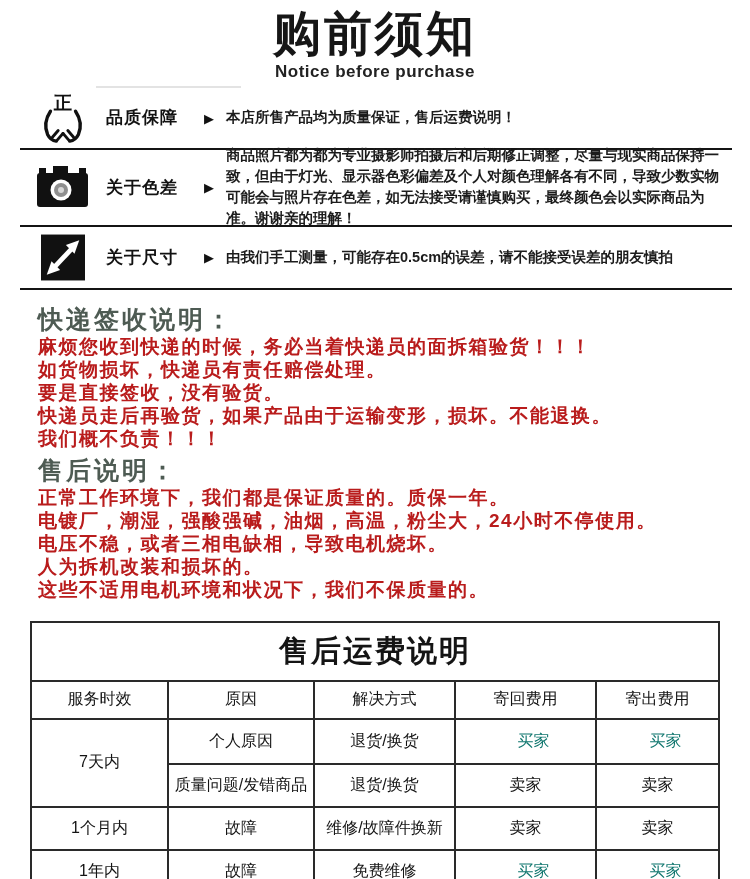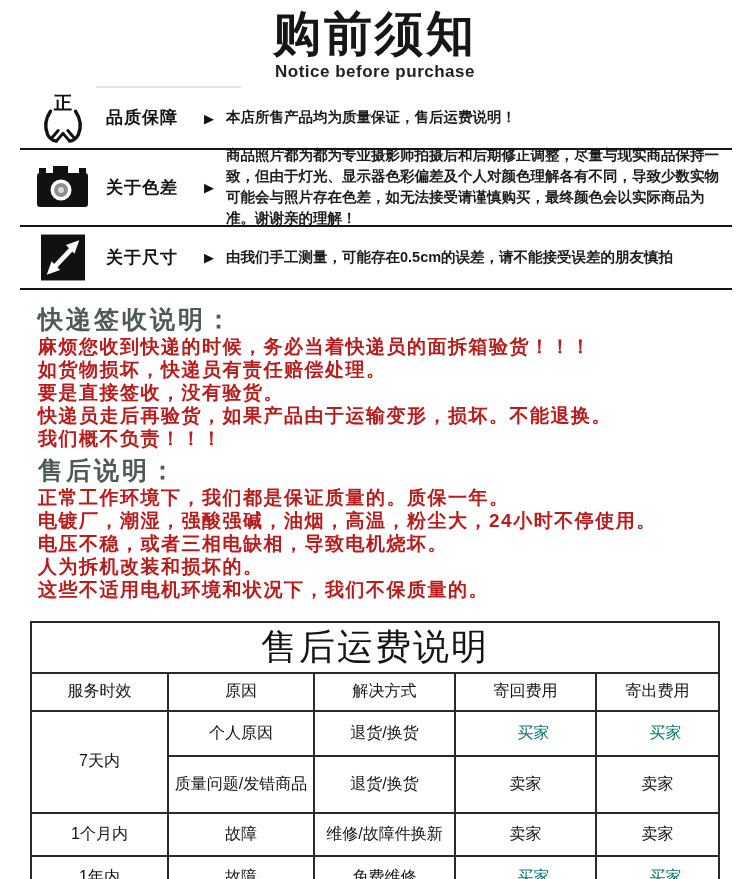--- a/index.html
+++ b/index.html
@@ -68,25 +68,25 @@
   .freight-table {
     width: 688px; margin: 20px auto 0;
     border-collapse: collapse; table-layout: fixed;
   }
   .freight-table td, .freight-table th {
     border: 2px solid #2a2a2a; text-align: center; vertical-align: middle;
     font-size: 16px; font-weight: normal; color: #141414;
     padding: 0 2px;
   }
   .freight-table .t-title {
-    height: 50px; font-size: 36px; font-weight: normal; letter-spacing: 2px;
+    height: 59px; font-size: 30px; font-weight: bold; letter-spacing: 2px;
   }
   .freight-table .t-head { height: 38px; font-size: 16.5px; }
   .freight-table .t-row1 { height: 45px; }
-  .freight-table .t-row2 { height: 57px; }
+  .freight-table .t-row2 { height: 43px; }
   .freight-table .t-row3 { height: 43px; }
   .freight-table .t-row4 { height: 43px; }
   .freight-table td.red { color: #0f766e; padding-left: 18px; }
 
   .col-period   { width: 137px; }
   .col-reason   { width: 146px; }
   .col-solution { width: 141px; }
   .col-return   { width: 141px; }
   .col-send     { width: 123px; }
 </style>

